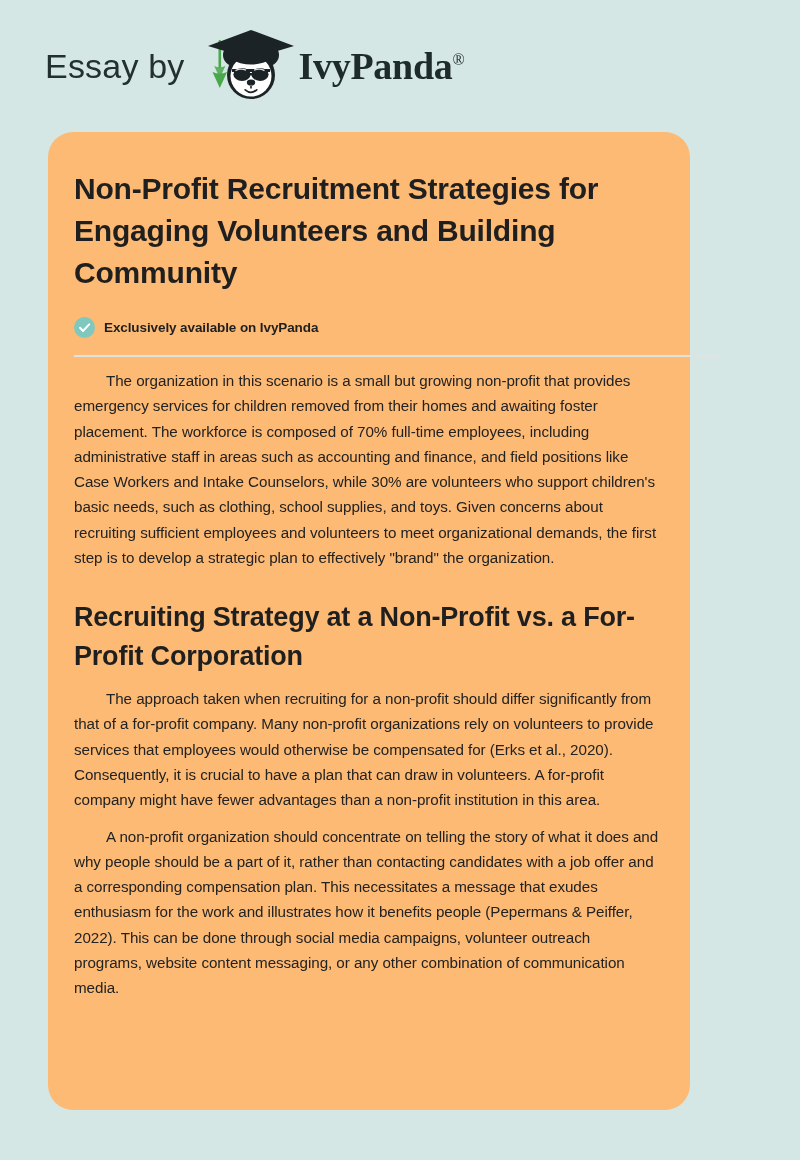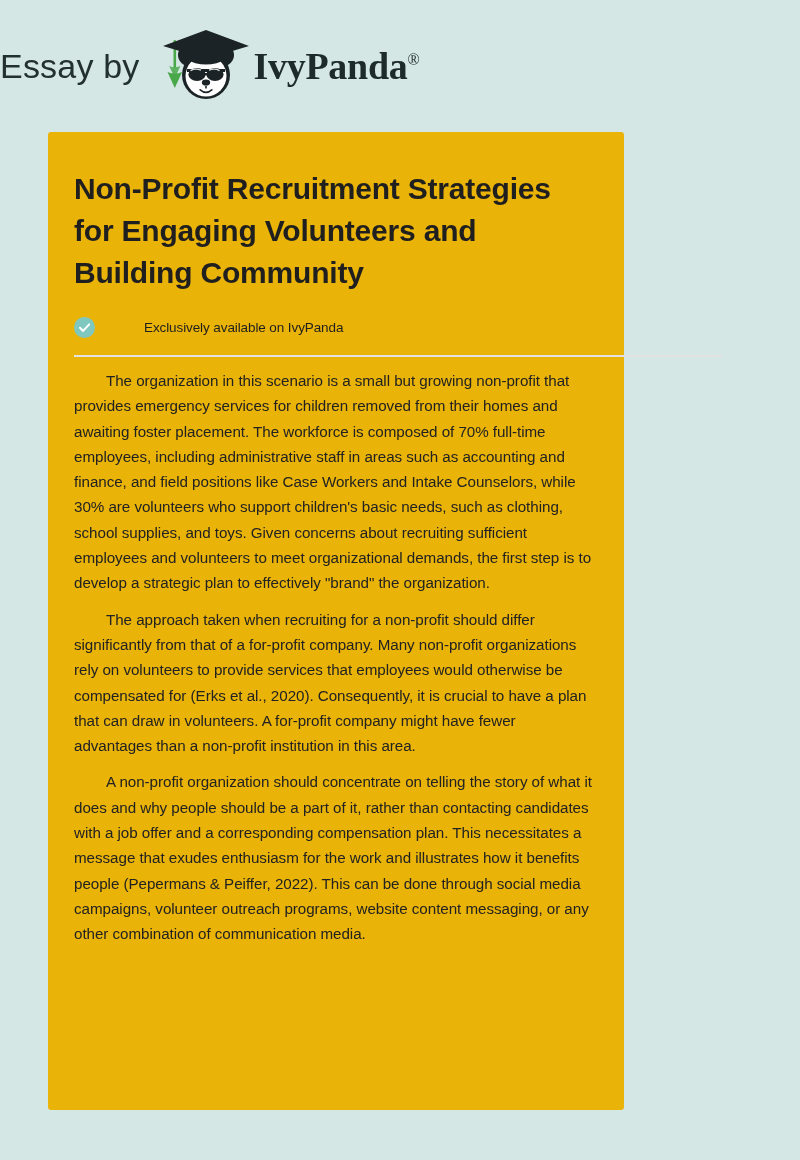--- a/index.html
+++ b/index.html
@@ -9,20 +9,21 @@
     font-family:"Liberation Sans", sans-serif;
     -webkit-font-smoothing:antialiased;
     overflow:hidden;
   }
 
   
   .header {
     height:132px;
     display:flex;
     align-items:center;
+    padding-left:45px;
   }
   .essay-by {
     font-size:34px;
     font-weight:300;
     color:#22302f;
     letter-spacing:0.2px;
     line-height:1;
     white-space:nowrap;
   }
   .logo-group {
@@ -47,24 +48,24 @@
     vertical-align:super;
     font-weight:400;
     line-height:0;
   }
 
   
   .card {
     position:absolute;
     left:48px;
     top:132px;
-    width:576px;
+    width:642px;
     height:978px;
-    background:#eab308;
-    border-radius:3px;
+    background:#fdba74;
+    border-radius:25px;
     padding:36px 28px 0 26px;
   }
   .card-inner { padding:0 0 0 0; }
 
   .doc-title {
     font-family:"Liberation Sans Narrow","Liberation Sans", sans-serif;
     font-size:30px;
     font-weight:700;
     line-height:1.4;
     color:#1f1f1f;
@@ -80,24 +81,23 @@
   }
   .badge-icon {
     width:21px; height:21px; border-radius:50%;
     background:#7ec8c0;
     display:flex; align-items:center; justify-content:center;
     flex:0 0 auto;
   }
   .badge-icon svg { display:block; }
   .badge-text {
     font-size:13.5px;
-    font-weight:400;
+    font-weight:700;
     color:#1f1f1f;
     letter-spacing:-0.1px;
-    margin-left:40px;
   }
 
   .divider {
     margin-top:17px;
     height:2px;
     background:#e2e2e2;
     width:648px;
     border:0;
   }
 
@@ -186,19 +186,20 @@
         </svg>
       </span>
       <span class="badge-text">Exclusively available on IvyPanda</span>
     </div>
 
     <hr class="divider">
 
 
     <p class="para">The organization in this scenario is a small but growing non-profit that provides emergency services for children removed from their homes and awaiting foster placement. The workforce is composed of 70% full-time employees, including administrative staff in areas such as accounting and finance, and field positions like Case Workers and Intake Counselors, while 30% are volunteers who support children's basic needs, such as clothing, school supplies, and toys. Given concerns about recruiting sufficient employees and volunteers to meet organizational demands, the first step is to develop a strategic plan to effectively "brand" the organization.</p>
 
+    <h2 class="sec-heading tight">Recruiting Strategy at a Non-Profit vs. a For-Profit Corporation</h2>
 
     <p class="para">The approach taken when recruiting for a non-profit should differ significantly from that of a for-profit company. Many non-profit organizations rely on volunteers to provide services that employees would otherwise be compensated for (Erks et al., 2020). Consequently, it is crucial to have a plan that can draw in volunteers. A for-profit company might have fewer advantages than a non-profit institution in this area.</p>
 
     <p class="para">A non-profit organization should concentrate on telling the story of what it does and why people should be a part of it, rather than contacting candidates with a job offer and a corresponding compensation plan. This necessitates a message that exudes enthusiasm for the work and illustrates how it benefits people (Pepermans &amp; Peiffer, 2022). This can be done through social media campaigns, volunteer outreach programs, website content messaging, or any other combination of communication media.</p>
 
   </div>
 </div>
 
 </body></html>

